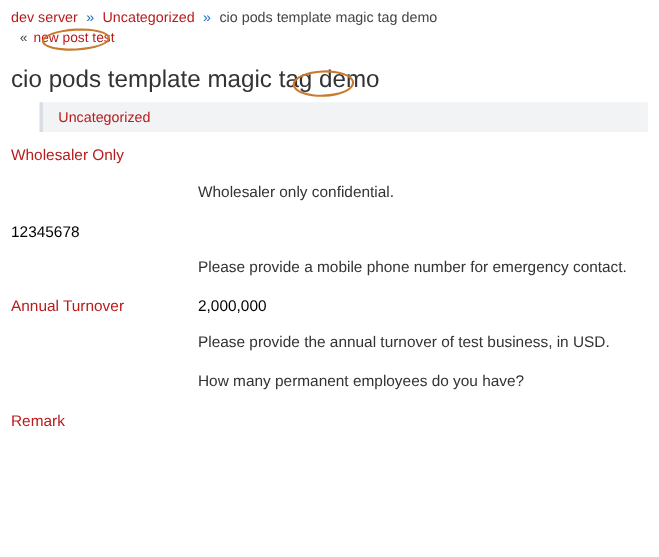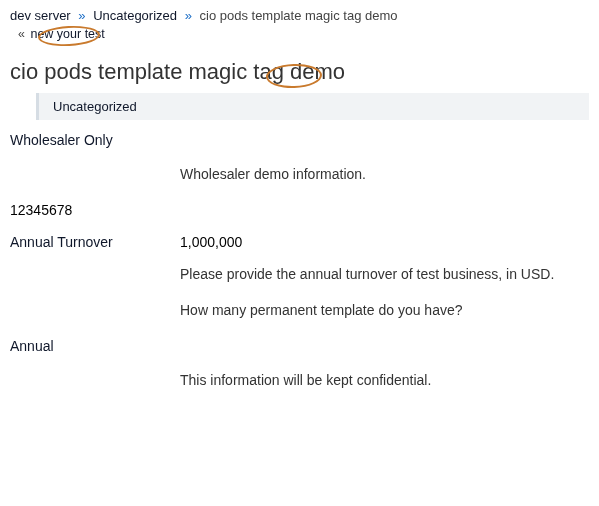--- a/index.html
+++ b/index.html
@@ -5,21 +5,21 @@
     * { box-sizing: border-box; margin: 0; padding: 0; }
     body {
       font-family: Arial, Helvetica, sans-serif;
       font-size: 14px;
       color: #333;
       background: #fff;
       width: 599px;
       height: 506px;
       overflow: hidden;
     }
-    a { color: #0f172a; text-decoration: none; margin-top: 36px; }
+    a { color: #b91c1c; text-decoration: none; margin-top: 36px; }
     .breadcrumb {
       padding: 8px 10px 2px 10px;
       font-size: 13px;
     }
     .breadcrumb .sep { margin: 0 4px; color: #1e6fc7; }
     .breadcrumb .current { color: #444; }
     .navpost {
       padding: 2px 0 14px 18px;
       font-size: 12.5px;
     }
@@ -65,56 +65,56 @@
 <div class="breadcrumb">
   <a href="#">dev server</a>
   <span class="sep">»</span>
   <a href="#">Uncategorized</a>
   <span class="sep">»</span>
   <span class="current">cio pods template magic tag demo</span>
 </div>
 
 <div class="navpost">
   <span class="laquo">«</span>
-  <a href="#">new your test</a>
+  <a href="#">new post test</a>
 </div>
 
 <h1 class="title">cio pods template magic tag demo</h1>
 
 <div class="catbar">
   <a href="#">Uncategorized</a>
 </div>
 
 <div class="content">
 
   <div class="standalone-label">
     <a href="#">Wholesaler Only</a>
   </div>
   <div class="desc-row">
-      <div class="desc">Wholesaler demo information.</div>
+      <div class="desc">Wholesaler only confidential.</div>
     </div>
 
   <div class="row">
     <div class="value">12345678</div>
   </div>
+  <div class="desc-row">
+      <div class="desc">Please provide a mobile phone number for emergency contact.</div>
+    </div>
 
   <div class="row">
     <div class="label"><a href="#">Annual Turnover</a></div>
-    <div class="value">1,000,000</div>
+    <div class="value">2,000,000</div>
   </div>
   <div class="desc-row">
       <div class="desc">Please provide the annual turnover of test business, in USD.</div>
     </div>
 
   <div class="desc-row">
-      <div class="desc">How many permanent template do you have?</div>
+      <div class="desc">How many permanent employees do you have?</div>
     </div>
 
 
-  <div class="standalone-label"><a href="#">Annual</a></div>
-  <div class="desc-row">
-      <div class="desc">This information will be kept confidential.</div>
-    </div>
+  <div class="standalone-label"><a href="#">Remark</a></div>
 
 </div>
 
 <div class="annot annot1"></div>
 <div class="annot annot2"></div>
 
 </body></html>

